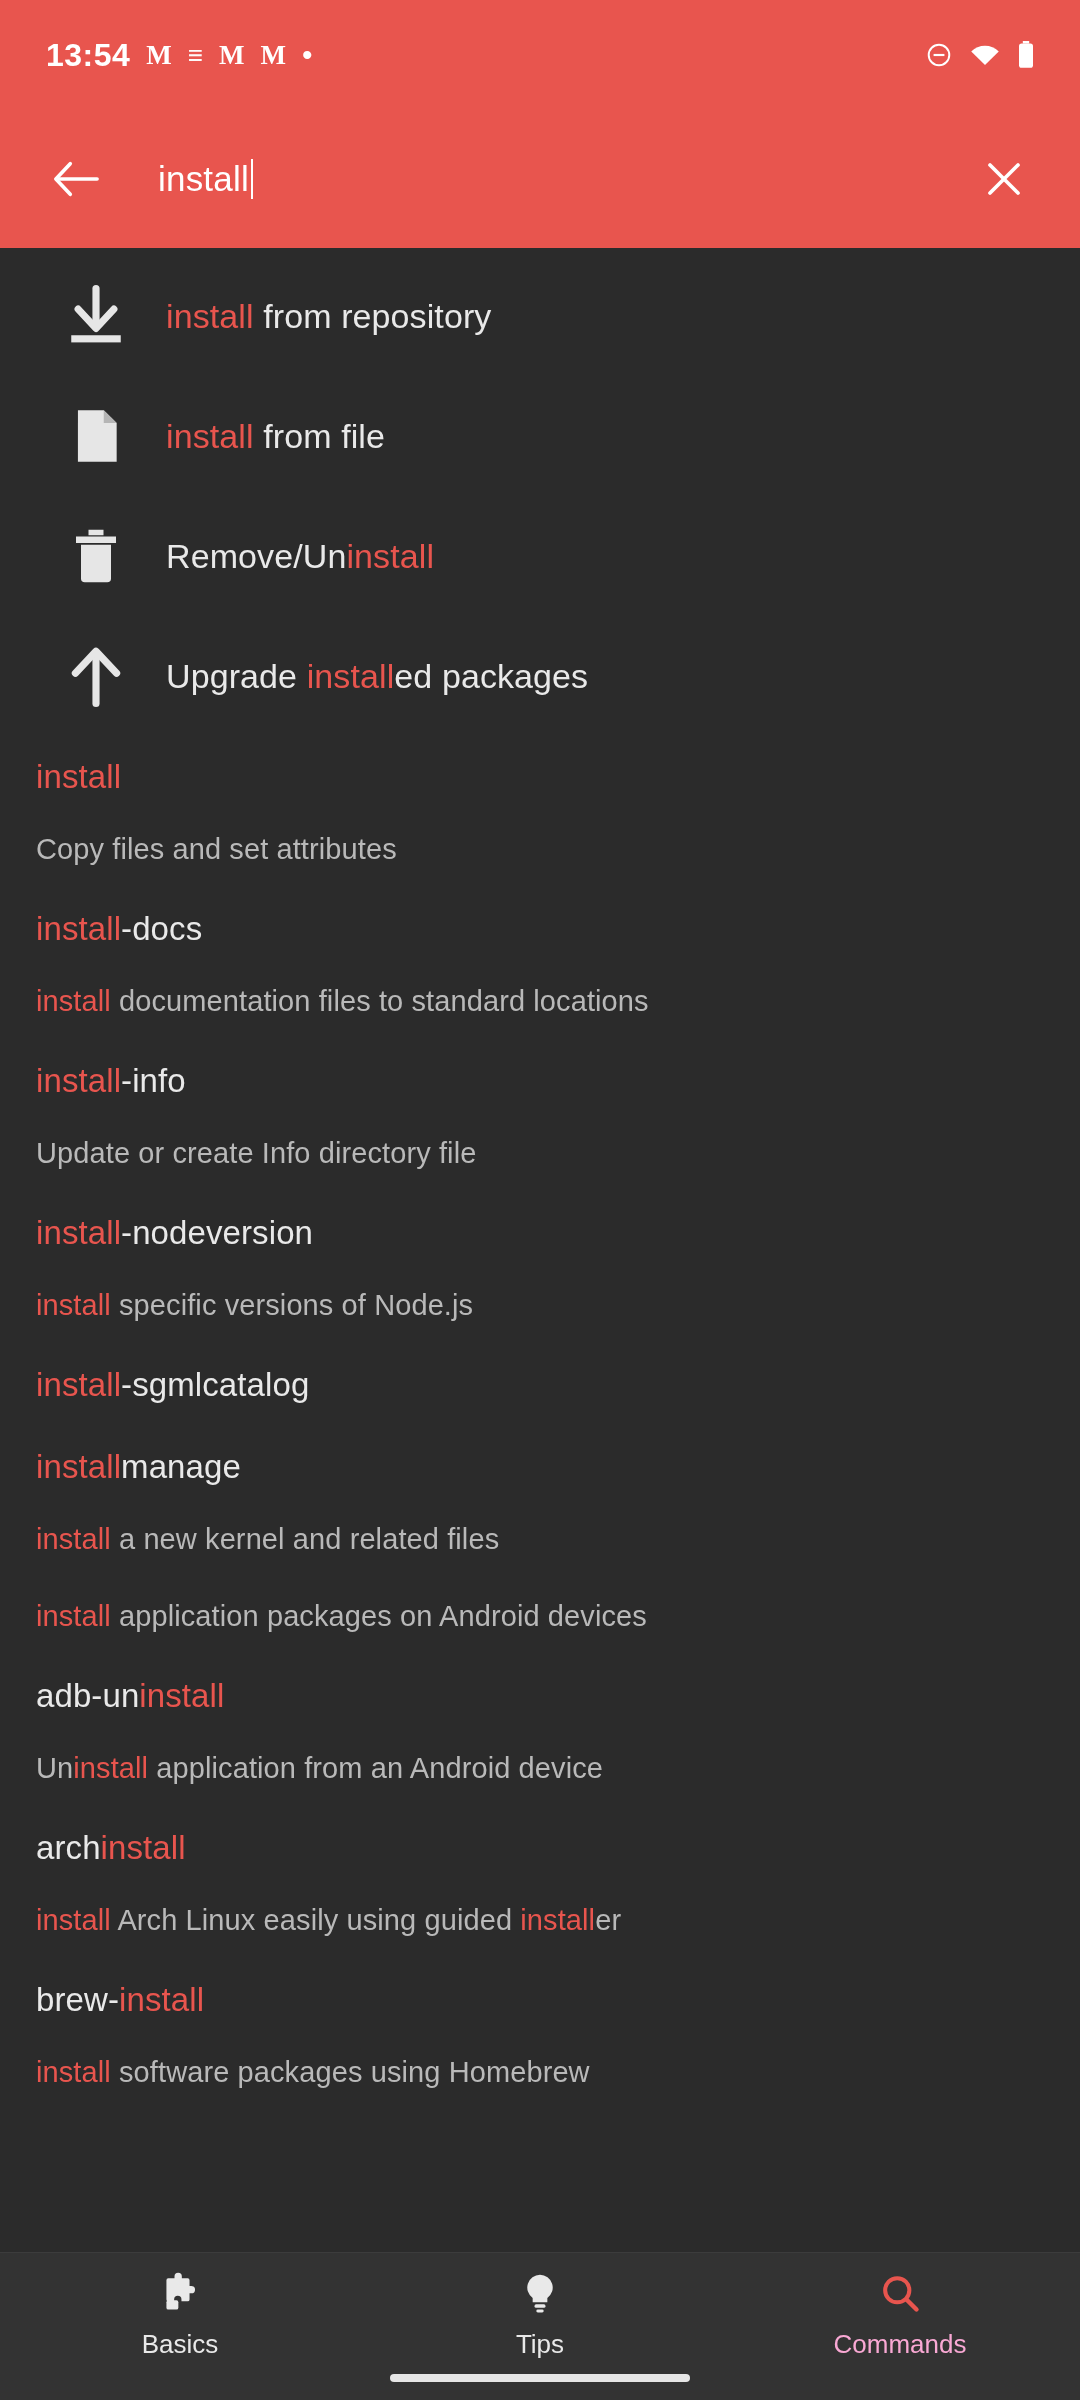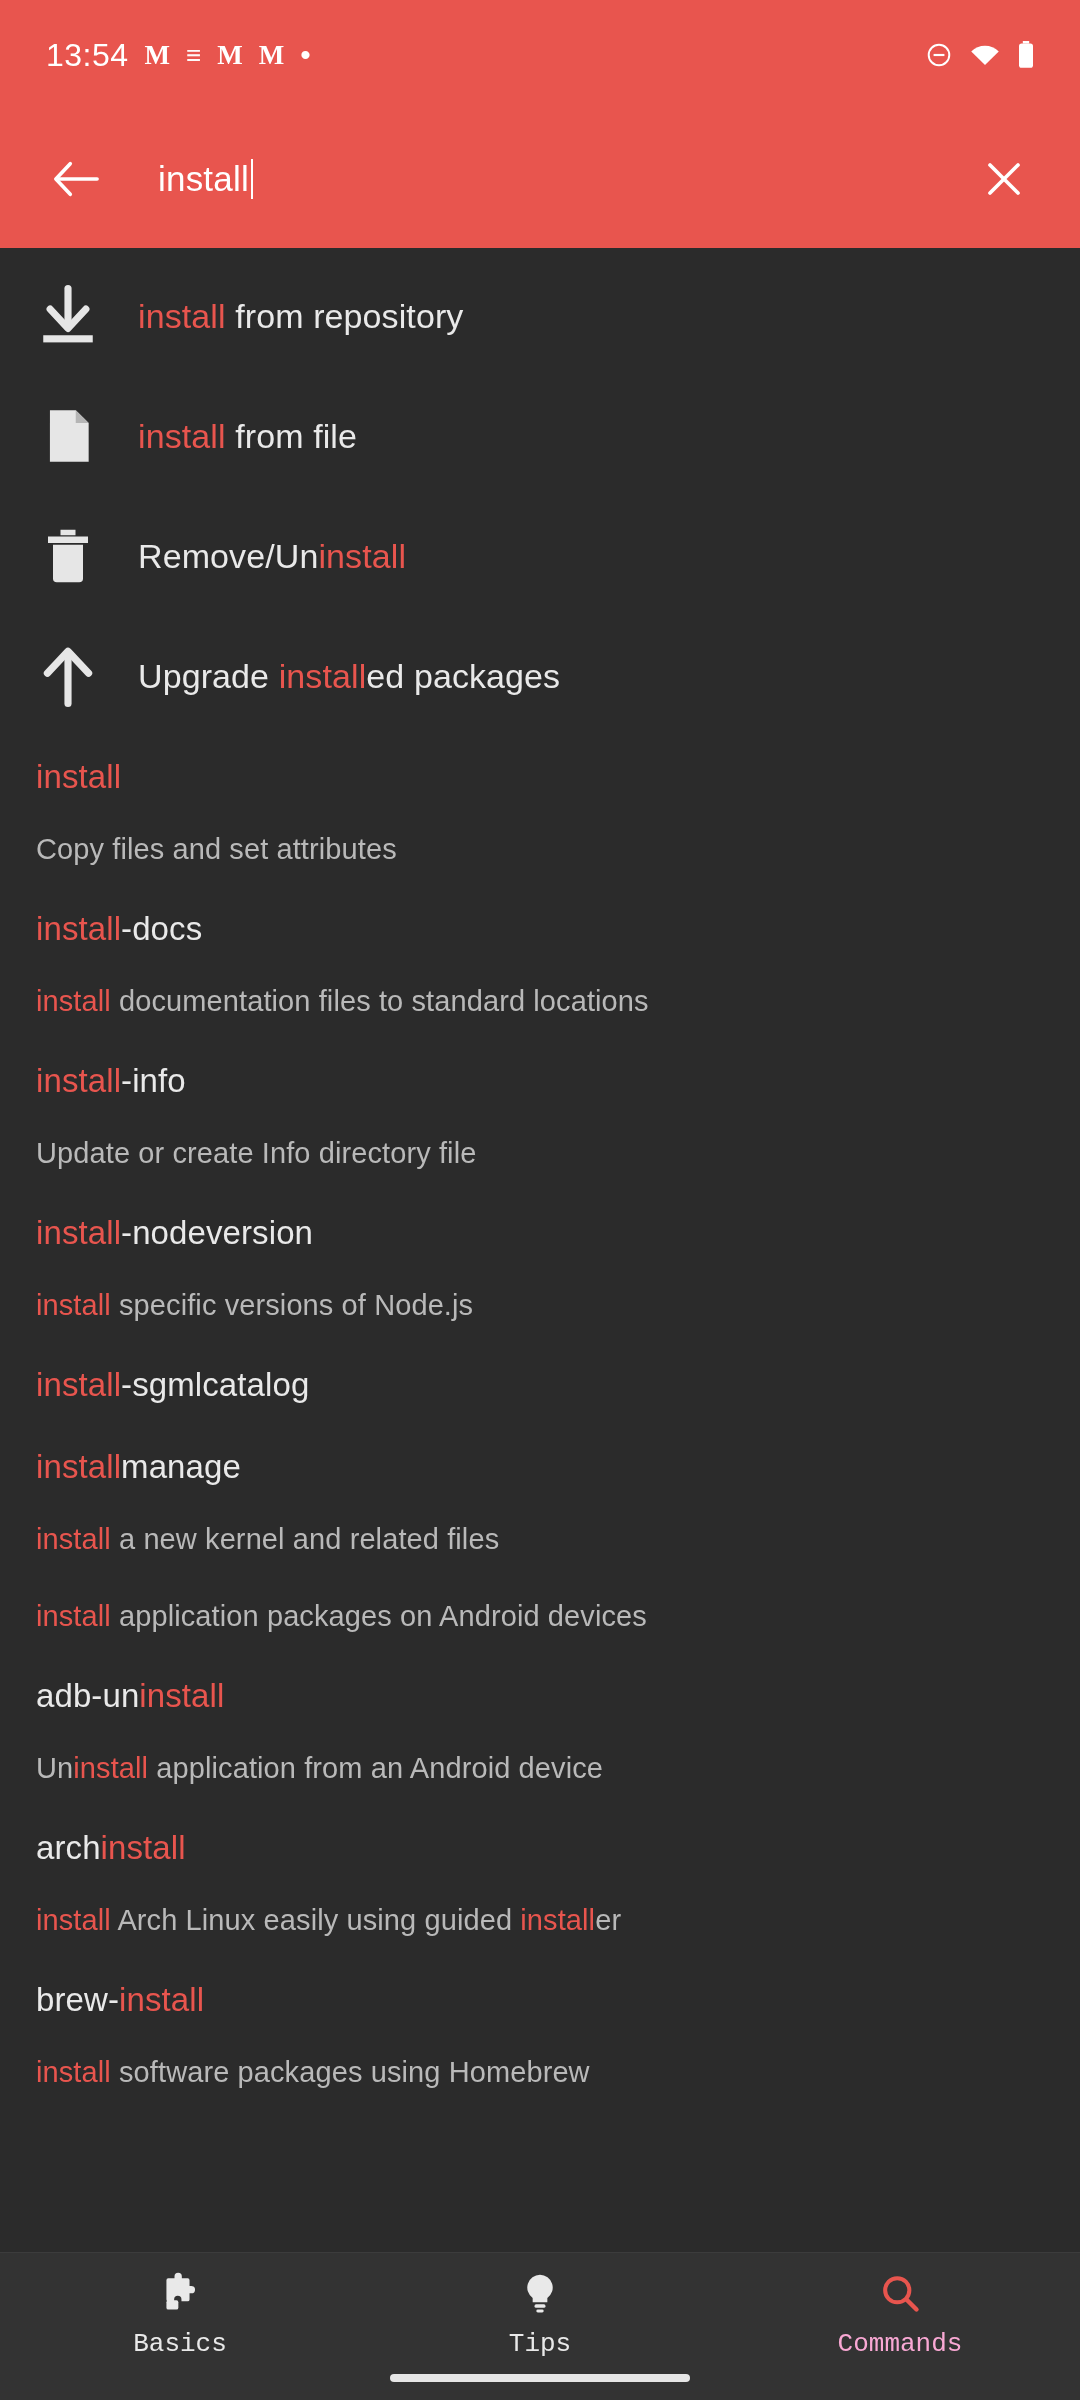--- a/index.html
+++ b/index.html
@@ -12,21 +12,21 @@
   .phone { position: relative; width: 1080px; height: 2400px; background: #2b2b2b; }
 
   
   .statusbar {
     height: 110px; background: #e8554e;
     display: flex; align-items: center;
     padding: 0 46px;
     color: #ffffff;
   }
   .sb-left { display: flex; align-items: center; gap: 16px; }
-  .sb-time { font-size: 32px; font-weight: 400; letter-spacing: .5px; }
+  .sb-time { font-size: 32px; font-weight: 700; letter-spacing: .5px; }
   .sb-icon { font-size: 26px; line-height: 1; opacity: .97; }
   .sb-m { font-size: 27px; font-weight: 700; font-family: "Liberation Serif", serif; }
   .sb-dot { font-size: 30px; line-height: 1; }
   .sb-right { margin-left: auto; display: flex; align-items: center; gap: 18px; }
   .sb-right svg { display: block; }
 
   
   .searchbar {
     height: 138px; background: #e8554e;
     display: flex; align-items: center;
@@ -45,21 +45,21 @@
     display: inline-block; width: 2px; height: 40px;
     background: #ffffff; margin-left: 2px;
   }
   .close-btn { width: 60px; height: 60px; display: flex; align-items: center; justify-content: center; cursor: pointer; }
 
   
   .actions { padding-top: 8px; }
   .action-row {
     display: flex; align-items: center;
     height: 120px;
-    padding-left: 20px;
+    padding-left: 48px;
     cursor: pointer;
   }
   .action-ico {
     width: 96px; height: 96px;
     display: flex; align-items: center; justify-content: center;
     flex: 0 0 96px;
   }
   .action-label {
     margin-left: 22px;
     font-size: 34px; color: #e9e9e9; letter-spacing: .1px;
@@ -75,21 +75,21 @@
   
   .bottomnav {
     position: absolute; left: 0; bottom: 0;
     width: 1080px; height: 148px;
     background: #333333;
     display: flex; align-items: flex-start;
     padding-top: 18px;
     border-top: 1px solid #3c3c3c;
   }
   .nav-item { flex: 1; display: flex; flex-direction: column; align-items: center; gap: 10px; cursor: pointer; }
-  .nav-label { font-size: 26px; color: #e9e9e9; font-family: Liberation Mono, monospace; }
+  .nav-label { font-size: 26px; color: #e9e9e9; }
   .nav-item.active .nav-label { color: #f9a8d4; }
   .gesture-bar {
     position: absolute; bottom: 18px; left: 50%; transform: translateX(-50%);
     width: 300px; height: 8px; border-radius: 4px; background: #e6e6e6;
   }
   .fade-mask {
     position: absolute; left: 0; bottom: 148px; width: 1080px; height: 36px;
     background: linear-gradient(to bottom, rgba(43,43,43,0), rgba(43,43,43,.95));
     pointer-events: none;
   }

